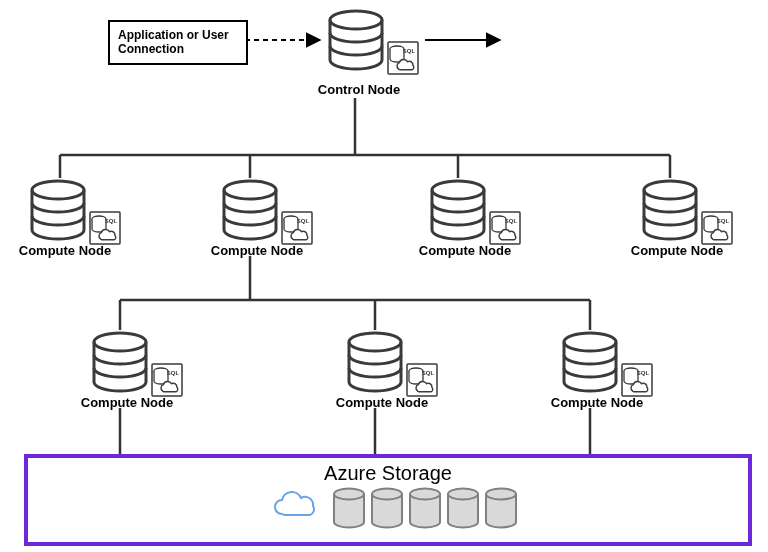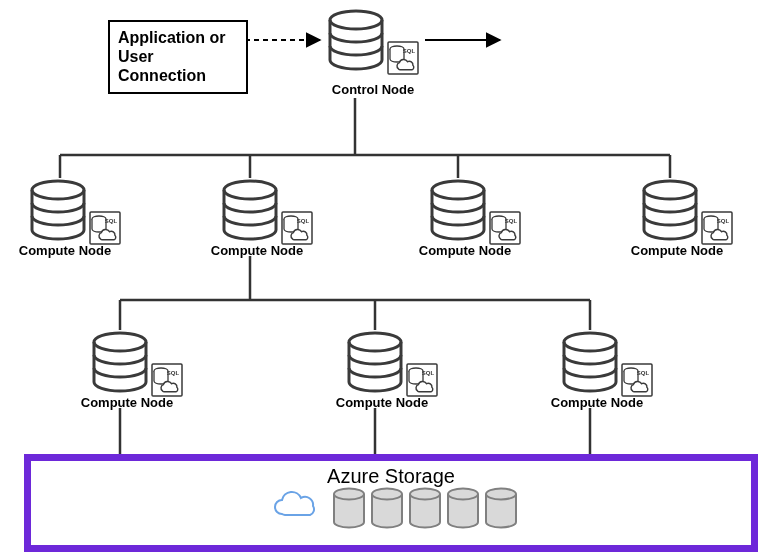--- a/index.html
+++ b/index.html
@@ -14,36 +14,36 @@
   .canvas {
     position: relative;
     width: 768px;
     height: 552px;
   }
   .abs { position: absolute; }
   .box {
     border: 2px solid #000;
     background: #fff;
     padding: 6px 8px;
-    font-size: 16px;
+    font-size: 12px;
     font-weight: 700;
     line-height: 1.2;
   }
   .node-label {
     font-size: 13px;
     font-weight: 700;
     text-align: center;
   }
   .storage-label {
     font-size: 20px;
     text-align: center;
     font-weight: 400;
   }
   .storage-box {
-    border: 7px solid #6d28d9;
+    border: 4px solid #6d28d9;
     background: #fff;
   }
   svg.full {
     position: absolute;
     left: 0;
     top: 0;
     width: 768px;
     height: 552px;
     pointer-events: none;
   }
@@ -204,21 +204,21 @@
         <use href="#storecyl"></use>
       </g>
     <g transform="translate(446,488)">
         <use href="#storecyl"></use>
       </g>
     <g transform="translate(484,488)">
         <use href="#storecyl"></use>
       </g>
   </svg>
 
-  <div class="abs node-label" style="left:318px; top:82px; width:110px;">Control Node</div>
+  <div class="abs node-label" style="left:304px; top:82px; width:110px;">Control Node</div>
 
   <div class="abs node-label" style="left:10px;  top:243px; width:110px;">Compute Node</div>
   <div class="abs node-label" style="left:202px; top:243px; width:110px;">Compute Node</div>
   <div class="abs node-label" style="left:410px; top:243px; width:110px;">Compute Node</div>
   <div class="abs node-label" style="left:622px; top:243px; width:110px;">Compute Node</div>
 
   <div class="abs node-label" style="left:72px;  top:395px; width:110px;">Compute Node</div>
   <div class="abs node-label" style="left:327px; top:395px; width:110px;">Compute Node</div>
   <div class="abs node-label" style="left:542px; top:395px; width:110px;">Compute Node</div>
 

